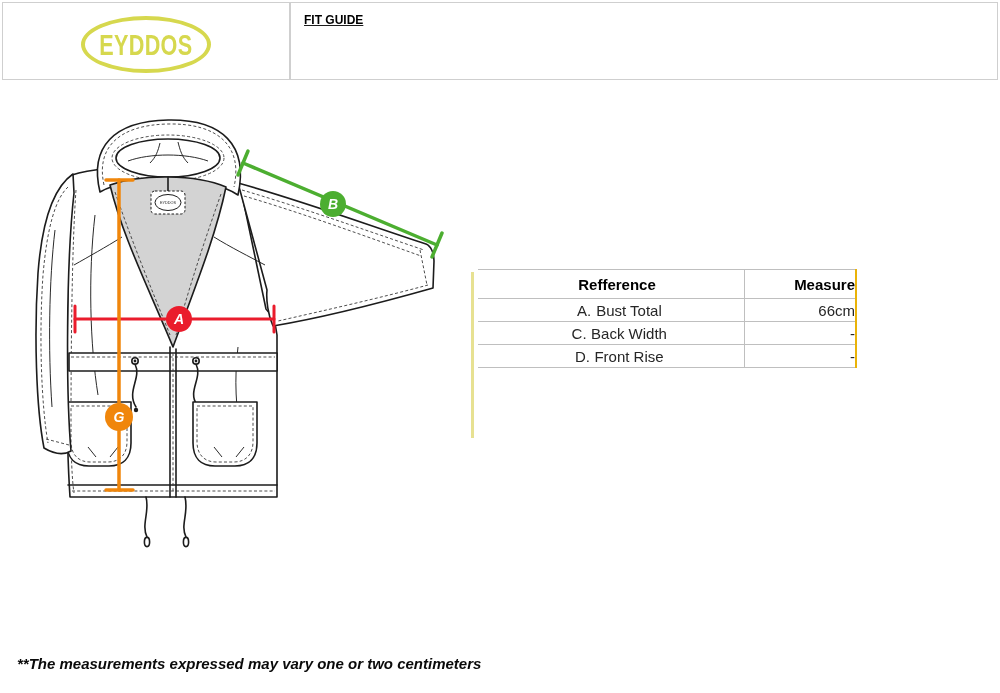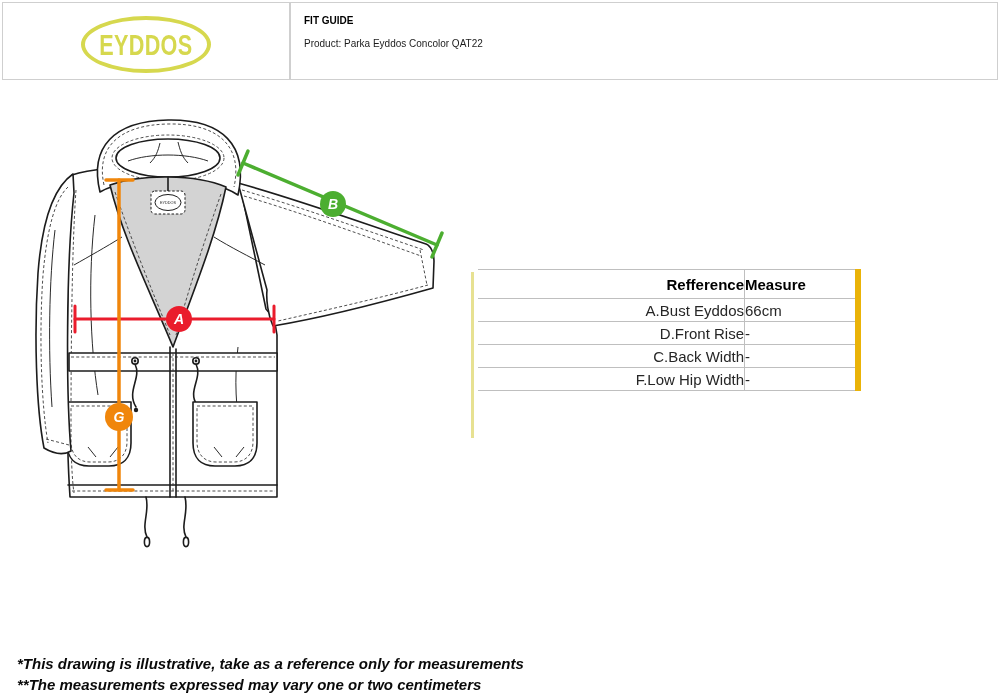--- a/index.html
+++ b/index.html
@@ -8,38 +8,38 @@
 
   
   .header-box{position:absolute;left:2px;top:2px;width:994px;height:76px;
               border:1.5px solid #cfcfcf;background:#fff;}
   .header-divider{position:absolute;left:289px;top:2px;width:1.5px;height:77px;background:#cfcfcf;}
   .logo-ellipse{position:absolute;left:78px;top:13px;width:130px;height:57px;
                 border:4px solid #d6d84e;border-radius:50%;
                 display:flex;align-items:center;justify-content:center;box-sizing:border-box;}
   .logo-text{color:#d6d84e;font-weight:bold;font-size:30px;letter-spacing:.5px;
              transform:scaleX(.72);white-space:nowrap;}
-  .header-text{position:absolute;left:301px;top:6px;font-size:10px;line-height:23px;}
+  .header-text{position:absolute;left:301px;top:6px;font-size:12px;line-height:23px;text-decoration:underline;}
   .header-title{font-weight:bold;color:#000;}
 
   
   .diagram{position:absolute;left:10px;top:95px;width:470px;height:460px;}
 
   
   .accent-line{position:absolute;left:471px;top:272px;width:3px;height:166px;background:#e7e192;}
 
   
   .size-table{position:absolute;left:478px;top:269px;width:364px;border-collapse:collapse;
               font-size:15px;color:#262626;table-layout:fixed;}
   .size-table th,.size-table td{border-top:1px solid #bfbfbf;border-bottom:1px solid #bfbfbf;
               padding:0;height:22px;vertical-align:middle;}
   .size-table th{height:28px;font-weight:bold;color:#000;}
-  .size-table .col-ref{width:254px;text-align:right;padding-left:12px;}
-  .size-table .col-measure{width:110px;text-align:left;
-              border-left:1px solid #bfbfbf;border-right:6px solid #eab308;}
+  .size-table .col-ref{width:254px;text-align:center;padding-left:12px;}
+  .size-table .col-measure{width:110px;text-align:right;
+              border-left:1px solid #bfbfbf;border-right:2px solid #eab308;}
   .ref-letter{display:inline-block;width:24px;}
 
   
   .footnotes{position:absolute;left:17px;top:653px;font-size:15px;line-height:21px;
              font-weight:bold;font-style:italic;color:#0a0a0a;}
 
   
   .ink{stroke:#1c1c1c;fill:none;stroke-width:1.6;stroke-linecap:round;stroke-linejoin:round;}
   .ink-fill{fill:#ffffff;}
   .stitch{stroke:#3a3a3a;stroke-width:.9;stroke-dasharray:3 2.2;fill:none;}
@@ -49,21 +49,20 @@
 </style>
 </head>
 <body>
 
 <div class="header-box">
   <div class="logo-ellipse">
     <span class="logo-text">EYDDOS</span>
   </div>
   <div class="header-text">
     <div class="header-title">FIT GUIDE</div>
-    <div>Product: Parka Eyddos Concolor QAT22</div>
   </div>
 </div>
 <div class="header-divider"></div>
 
 <svg class="diagram" viewBox="0 0 470 460">
 
   <g>
     <path class="ink ink-fill" d="M 62,80 C 59,130 57,210 57,290 C 57,335 58,372 60,402 L 267,402 L 267,240 C 266,230 262,220 256,214 L 230,90 C 200,70 95,68 62,80 Z"></path>
     <path class="stitch" d="M 66,95 C 62,150 61,250 61,330 C 61,360 62,385 64,398"></path>
     <path class="fold" d="M 85,120 C 78,180 80,250 88,300"></path>
@@ -177,34 +176,29 @@
 
 <div class="accent-line"></div>
 
 <table class="size-table">
   <tbody>
       <tr>
     <th class="col-ref">Refference</th>
     <th class="col-measure">Measure</th>
   </tr>
   <tr>
-    <td class="col-ref"><span class="ref-letter">A.</span><span>Bust Eyddos</span></td>
+    <td class="col-ref"><span class="ref-letter">A.</span><span>Bust Total</span></td>
     <td class="col-measure">66cm</td>
+  </tr>
+  <tr>
+    <td class="col-ref"><span class="ref-letter">C.</span><span>Back Width</span></td>
+    <td class="col-measure">-</td>
   </tr>
   <tr>
     <td class="col-ref"><span class="ref-letter">D.</span><span>Front Rise</span></td>
     <td class="col-measure">-</td>
   </tr>
-  <tr>
-    <td class="col-ref"><span class="ref-letter">C.</span><span>Back Width</span></td>
-    <td class="col-measure">-</td>
-  </tr>
-  <tr>
-    <td class="col-ref"><span class="ref-letter">F.</span><span>Low Hip Width</span></td>
-    <td class="col-measure">-</td>
-  </tr>
 </tbody>
   </table>
 
 <div class="footnotes">
-  <div>*This drawing is illustrative, take as a reference only for measurements</div>
   <div>**The measurements expressed may vary one or two centimeters</div>
 </div>
 
 </body></html>

